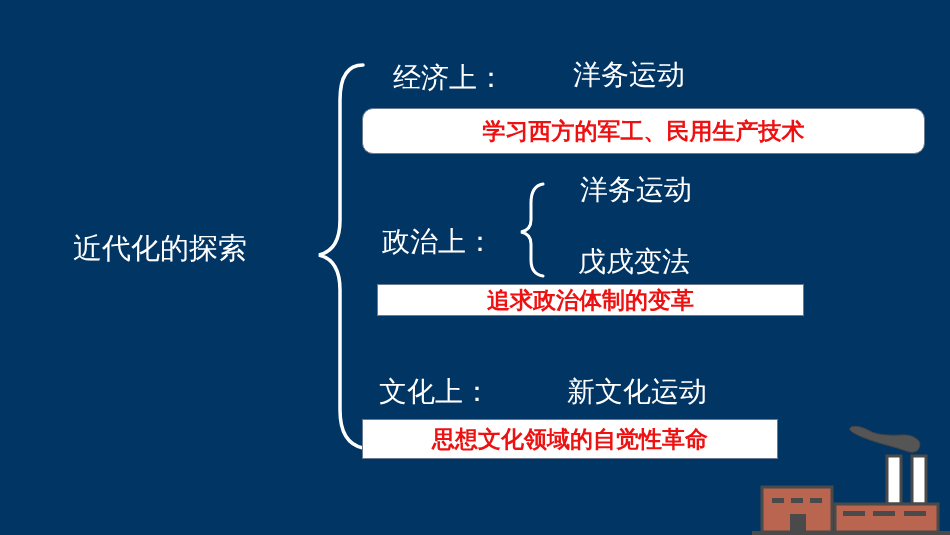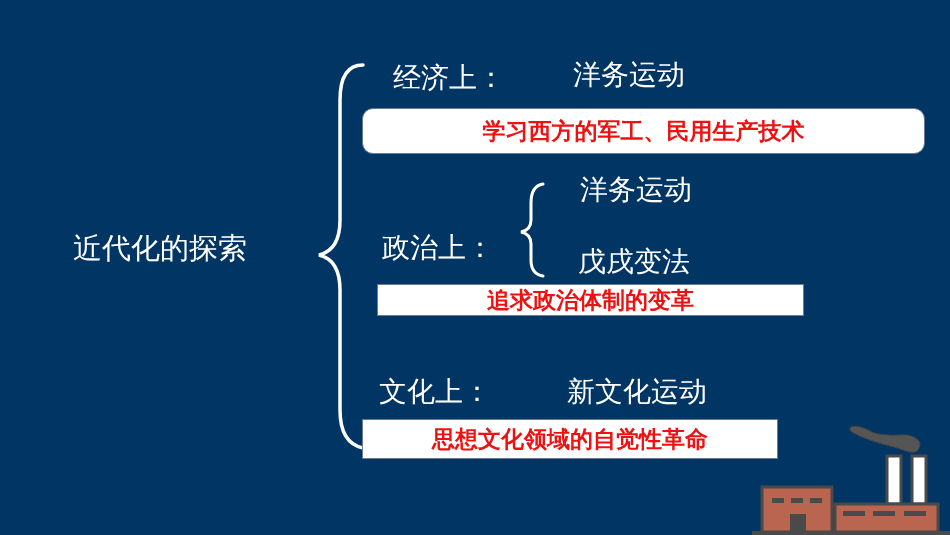--- a/index.html
+++ b/index.html
@@ -19,21 +19,21 @@
 <svg width="60" height="400" style="left:315px; top:55px;">
   <path d="M 48 10 Q 25 10 25 45 L 25 165 Q 25 195 4 200 Q 25 205 25 235 L 25 355 Q 25 388 48 393" fill="none" stroke="#ffffff" stroke-width="3.5" stroke-linecap="round"></path>
 </svg>
 
 <div class="txt" style="left:393px; top:64px;">经济上：</div>
 <div class="txt" style="left:573px; top:61px;">洋务运动</div>
 <div class="box" style="left:362px; top:108px; width:563px; height:46px;border-radius:11px;">
   <span>学习西方的军工、民用生产技术</span>
 </div>
 
-<div class="txt" style="left:382px; top:234px;">政治上：</div>
+<div class="txt" style="left:382px; top:228px;">政治上：</div>
 <svg width="40" height="100" style="left:517px; top:178px;">
   <path d="M 26 6 Q 14 8 14 25 L 14 42 Q 14 52 4 54 Q 14 56 14 66 L 14 82 Q 14 96 26 98" fill="none" stroke="#ffffff" stroke-width="3" stroke-linecap="round"></path>
 </svg>
 <div class="txt" style="left:580px; top:176px;">洋务运动</div>
 <div class="txt" style="left:578px; top:248px;">戊戌变法</div>
 <div class="box" style="left:377px; top:284px; width:427px; height:32px;">
   <span>追求政治体制的变革</span>
 </div>
 
 <div class="txt" style="left:379px; top:378px;">文化上：</div>

